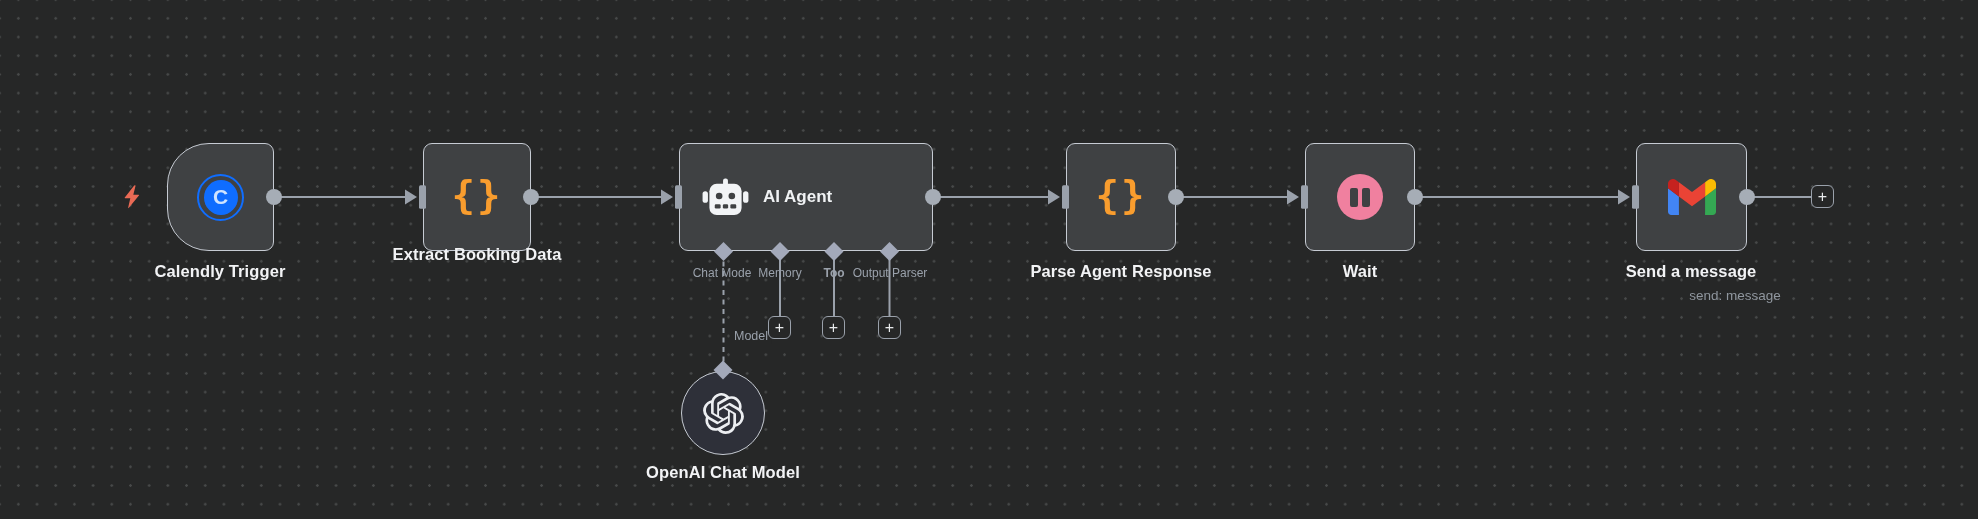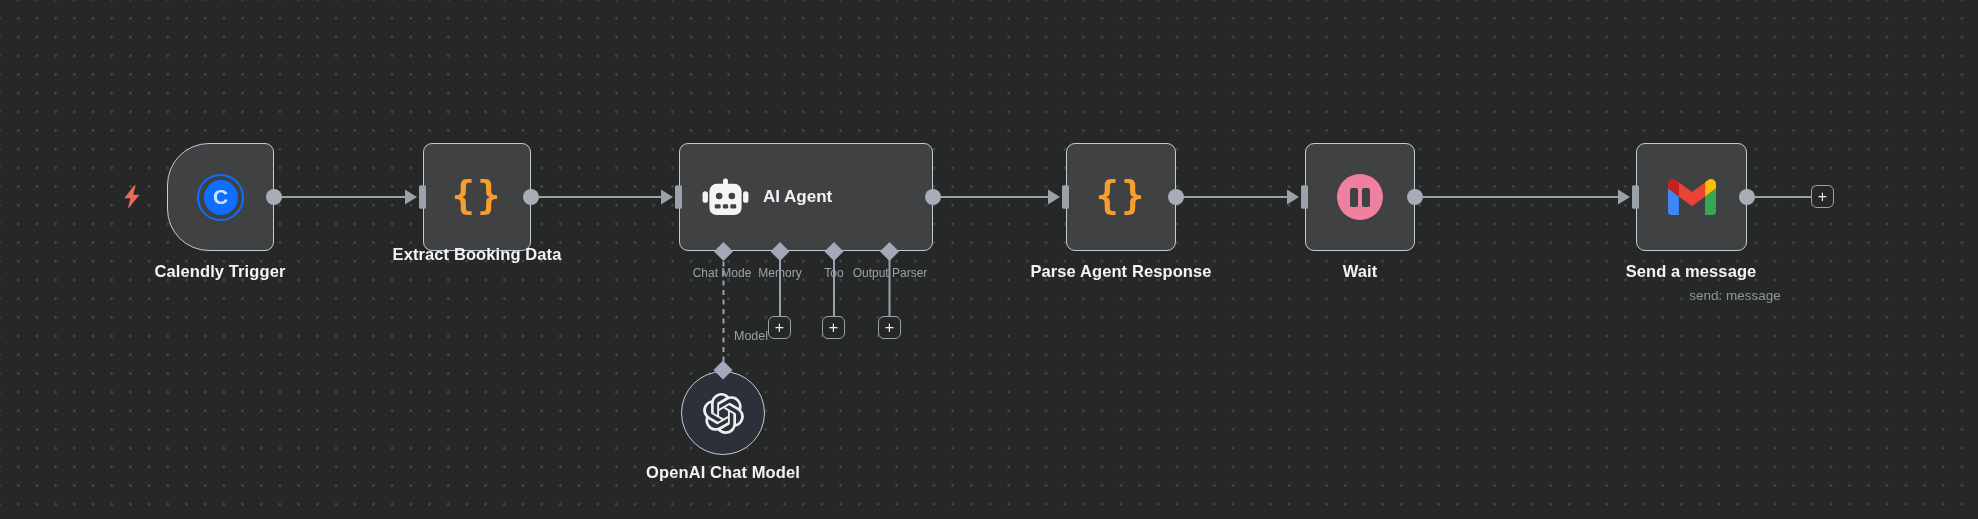--- a/index.html
+++ b/index.html
@@ -166,21 +166,21 @@
   <div class="node-title" data-interactable="false" style="left:220px;top:262px;">Calendly Trigger</div>
   <div class="node-title" data-interactable="false" style="left:477px;top:245px;">Extract Booking Data</div>
   <div class="node-title" data-interactable="false" style="left:1121px;top:262px;">Parse Agent Response</div>
   <div class="node-title" data-interactable="false" style="left:1360px;top:262px;">Wait</div>
   <div class="node-title" data-interactable="false" style="left:1691px;top:262px;">Send a message</div>
   <div class="node-sub" data-interactable="false" style="left:1691px;top:288px;margin-left:44px;">send: message</div>
   <div class="node-title" data-interactable="false" style="left:723px;top:463px;">OpenAI Chat Model</div>
 
   <div class="port-label" data-interactable="false" style="left:722px;top:266px;text-align:center;">Chat Mode</div>
   <div class="port-label" data-interactable="false" style="left:780px;top:266px;">Memory</div>
-  <div class="port-label" data-interactable="false" style="left:834px;top:266px;">Too</div>
+  <div class="port-label" data-interactable="false" style="left:834px;top:266px;font-weight:bold;">Too</div>
   <div class="port-label" data-interactable="false" style="left:890px;top:266px;">Output Parser</div>
 
   <div class="edge-label" data-interactable="false" style="left:723px;top:336px;">Model</div>
 
   <div class="plus-btn" data-interactable="true" style="left:768px;top:316px;">+</div>
   <div class="plus-btn" data-interactable="true" style="left:822px;top:316px;">+</div>
   <div class="plus-btn" data-interactable="true" style="left:878px;top:316px;">+</div>
   <div class="plus-btn" data-interactable="true" style="left:1811px;top:185px;">+</div>
 
 </div>

